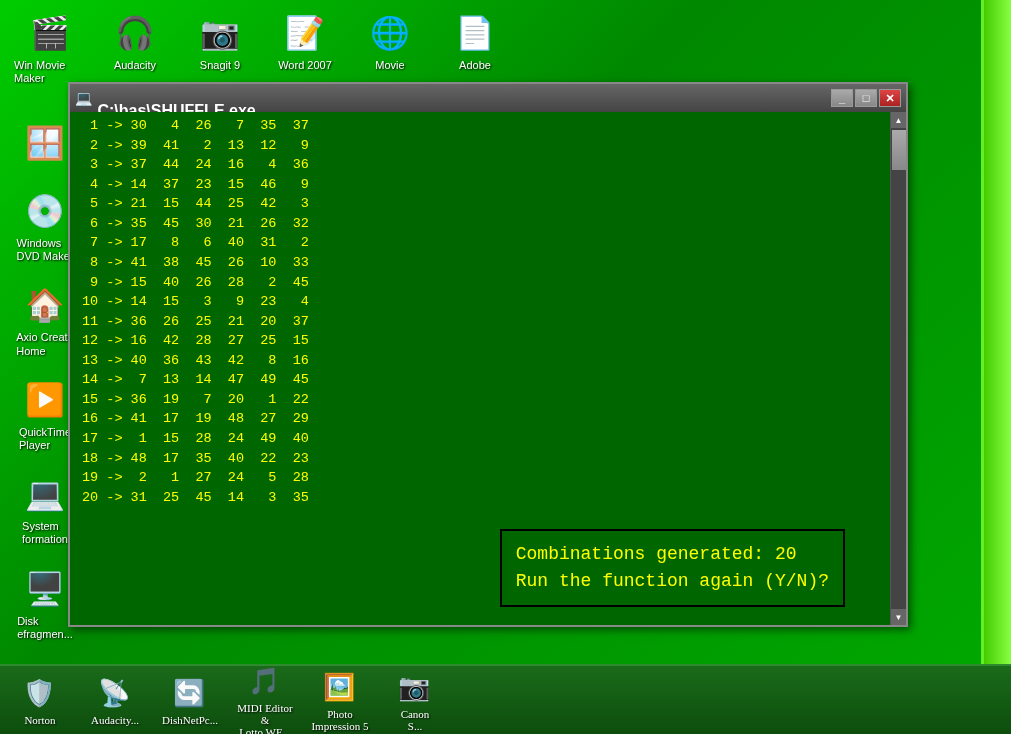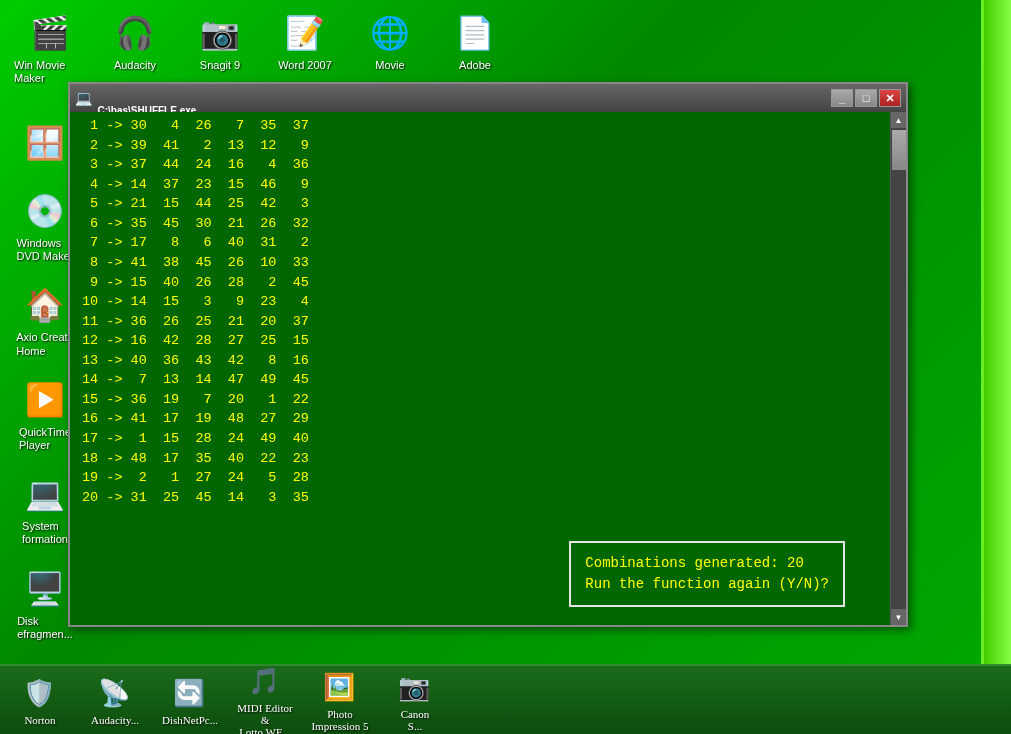--- a/index.html
+++ b/index.html
@@ -145,21 +145,21 @@
       flex-shrink: 0;
     }
 
     .window-title-icon {
       font-size: 14px;
       margin-right: 5px;
     }
 
     .window-title-text {
       color: white;
-      font-size: 10px;
+      font-size: 16px;
       font-weight: bold;
       flex: 1;
       margin-top: 25px;
     }
 
     .window-controls {
       display: flex;
       gap: 2px;
     }
 
@@ -241,25 +241,25 @@
       position: absolute;
       top: 2px;
       left: 1px;
     }
 
     
     .prompt-box {
       position: absolute;
       bottom: 18px;
       right: 45px;
-      border: 2px solid #e5e5e5;
+      border: 2px solid #000000;
       background: #006600;
       padding: 10px 14px;
       font-family: 'Courier New', Courier, monospace;
-      font-size: 14px;
+      font-size: 18px;
       color: #ffff00;
       line-height: 1.5;
     }
   </style>
 </head>
 <body>
 
 <div class="desktop">
 
   <div class="right-deco"></div>

